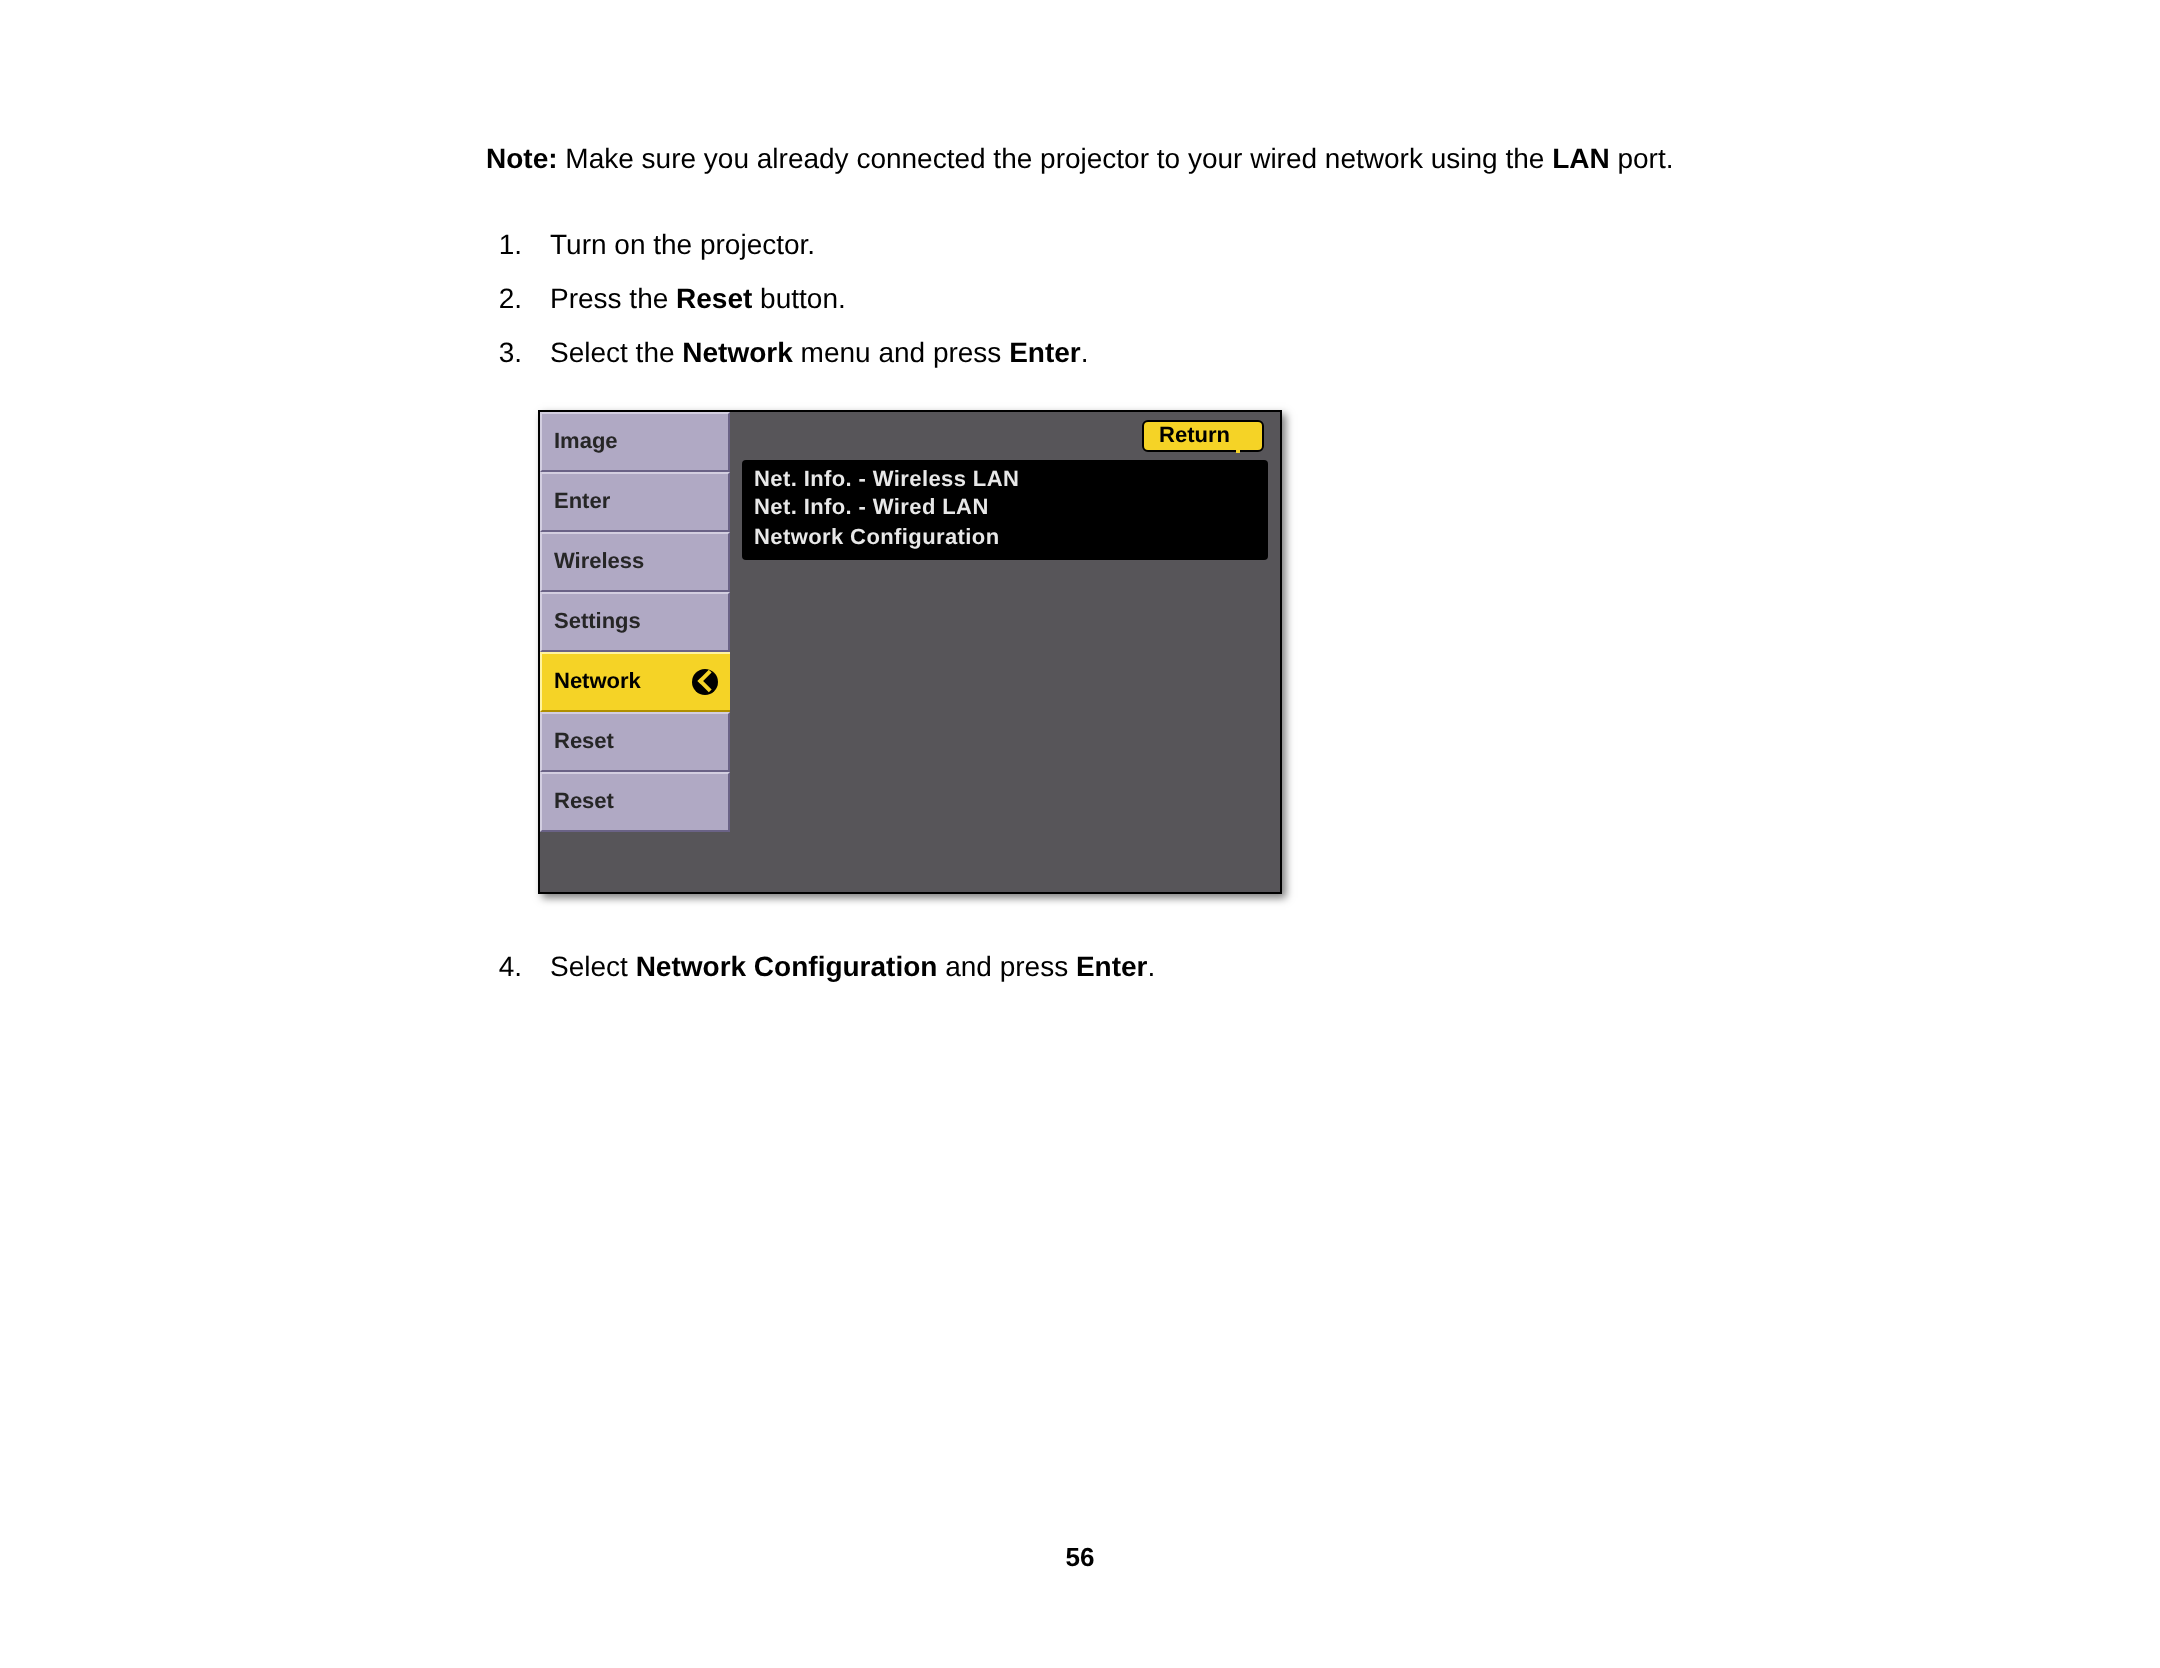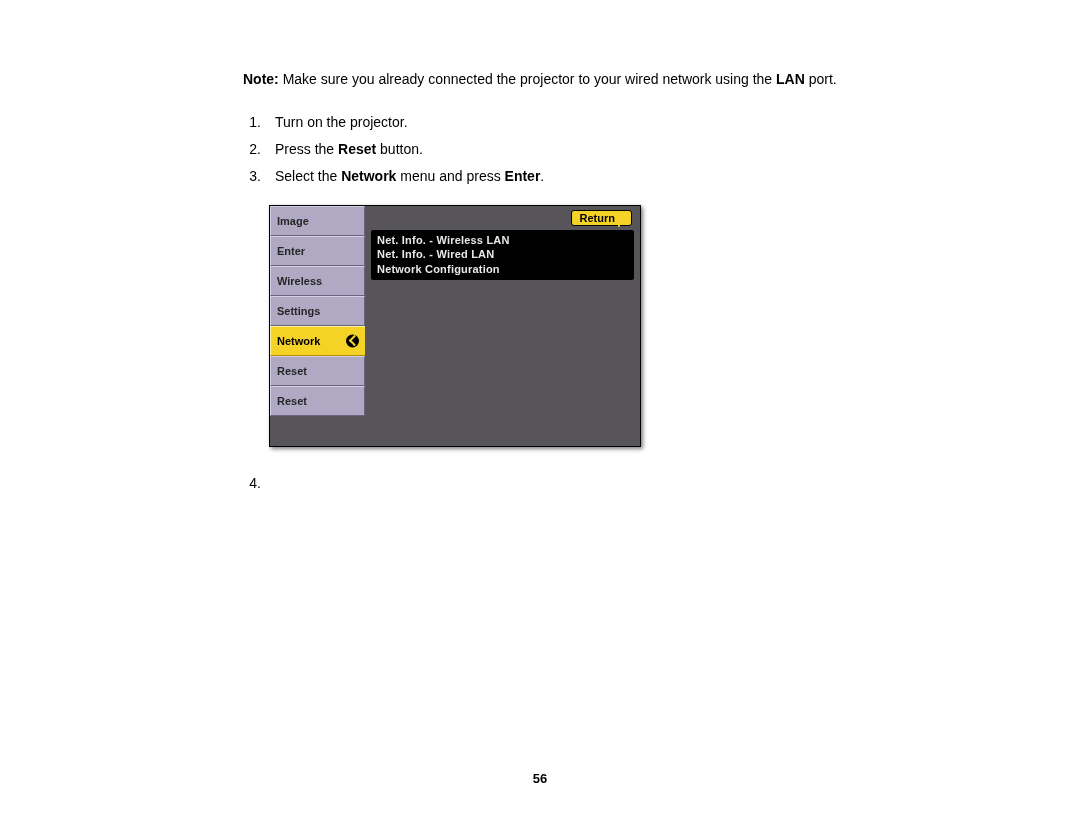--- a/index.html
+++ b/index.html
@@ -188,17 +188,18 @@
           <div>Net. Info. - Wireless LAN</div>
           <div>Net. Info. - Wired LAN</div>
           <div>Network Configuration</div>
         </div>
     </div>
   </div>
 
   <ol class="step-list">
       <li>
         <span class="step-num">4.</span>
+        <span>Select <span class="bold">Network Configuration</span> and press <span class="bold">Enter</span>.</span>
       </li>
     </ol>
 </div>
 
 <div class="page-number">56</div>
 
 </body></html>

